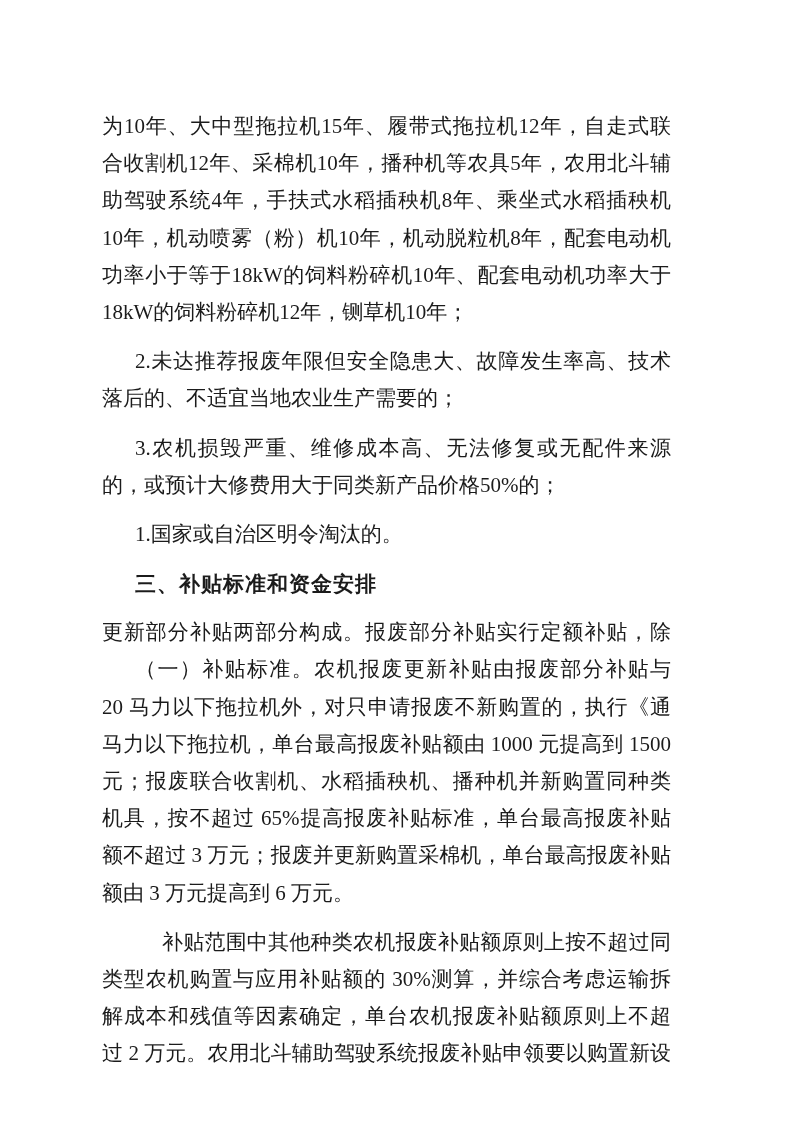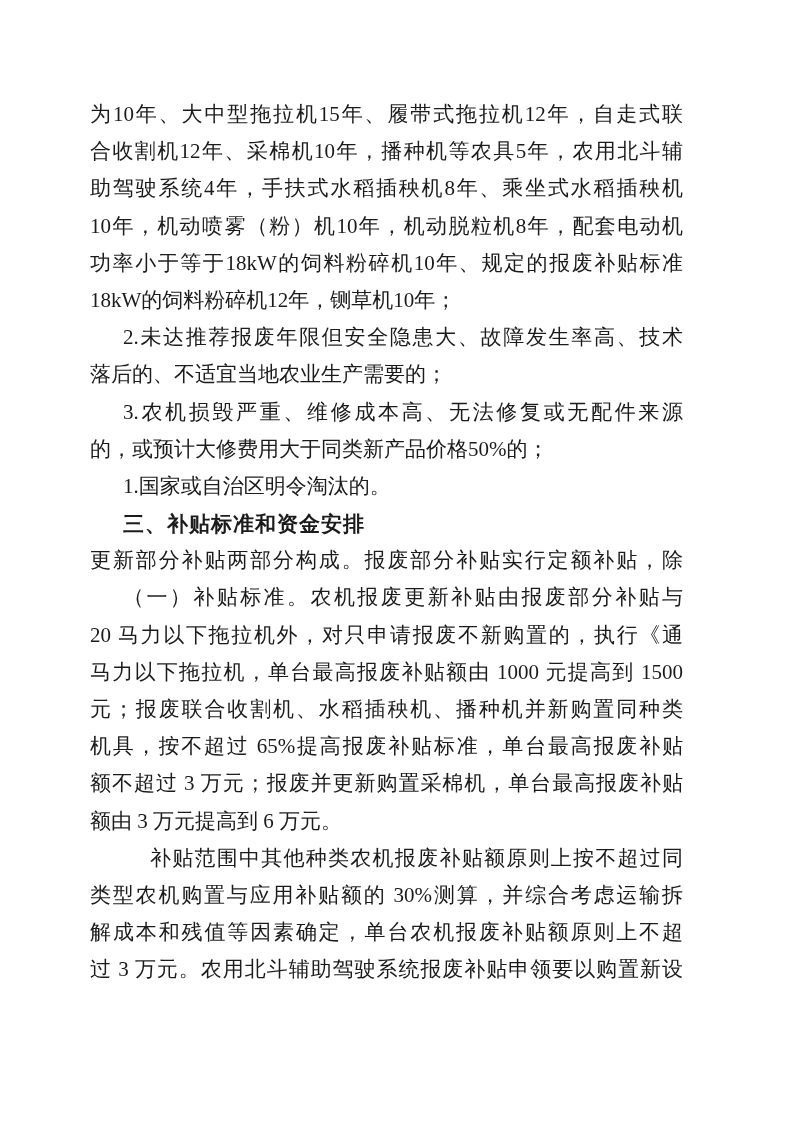--- a/index.html
+++ b/index.html
@@ -16,21 +16,21 @@
     font-family: "Liberation Serif", "DejaVu Serif", serif;
     color: #1b1b1b;
   }
   .text-column {
     position: absolute;
     left: 90px;
     top: 96px;
     width: 593px;
   }
   .para {
-    margin: 0;
+    margin: 12px;
     padding: 0;
   }
   .line {
     height: 37.2px;
     line-height: 37.2px;
     font-size: 21px;
     overflow: hidden;
     text-align: justify;
     text-align-last: justify;
     text-justify: inter-character;
@@ -54,21 +54,21 @@
 <body>
 
 <div class="page">
   <div class="text-column">
 
     <div class="para">
       <div class="line j">为10年、大中型拖拉机15年、履带式拖拉机12年，自走式联</div>
       <div class="line j">合收割机12年、采棉机10年，播种机等农具5年，农用北斗辅</div>
       <div class="line j">助驾驶系统4年，手扶式水稻插秧机8年、乘坐式水稻插秧机</div>
       <div class="line j">10年，机动喷雾（粉）机10年，机动脱粒机8年，配套电动机</div>
-      <div class="line j">功率小于等于18kW的饲料粉碎机10年、规定的报废补贴标准</div>
+      <div class="line j">功率小于等于18kW的饲料粉碎机10年、配套电动机功率大于</div>
       <div class="line l">18kW的饲料粉碎机12年，铡草机10年；</div>
     </div>
 
     <div class="para">
       <div class="line j ind1">2.未达推荐报废年限但安全隐患大、故障发生率高、技术</div>
       <div class="line l">落后的、不适宜当地农业生产需要的；</div>
     </div>
 
     <div class="para">
       <div class="line j ind1">3.农机损毁严重、维修成本高、无法修复或无配件来源</div>
@@ -91,17 +91,17 @@
       <div class="line j">元；报废联合收割机、水稻插秧机、播种机并新购置同种类</div>
       <div class="line j">机具，按不超过 65%提高报废补贴标准，单台最高报废补贴</div>
       <div class="line j">额不超过 3 万元；报废并更新购置采棉机，单台最高报废补贴</div>
       <div class="line l">额由 3 万元提高到 6 万元。</div>
     </div>
 
     <div class="para">
       <div class="line j ind2">补贴范围中其他种类农机报废补贴额原则上按不超过同</div>
       <div class="line j">类型农机购置与应用补贴额的 30%测算，并综合考虑运输拆</div>
       <div class="line j">解成本和残值等因素确定，单台农机报废补贴额原则上不超</div>
-      <div class="line j">过 3 万元。农用北斗辅助驾驶系统报废补贴申领要以购置新设</div>
+      <div class="line j">过 2 万元。农用北斗辅助驾驶系统报废补贴申领要以购置新设</div>
     </div>
 
   </div>
 </div>
 
 </body></html>

